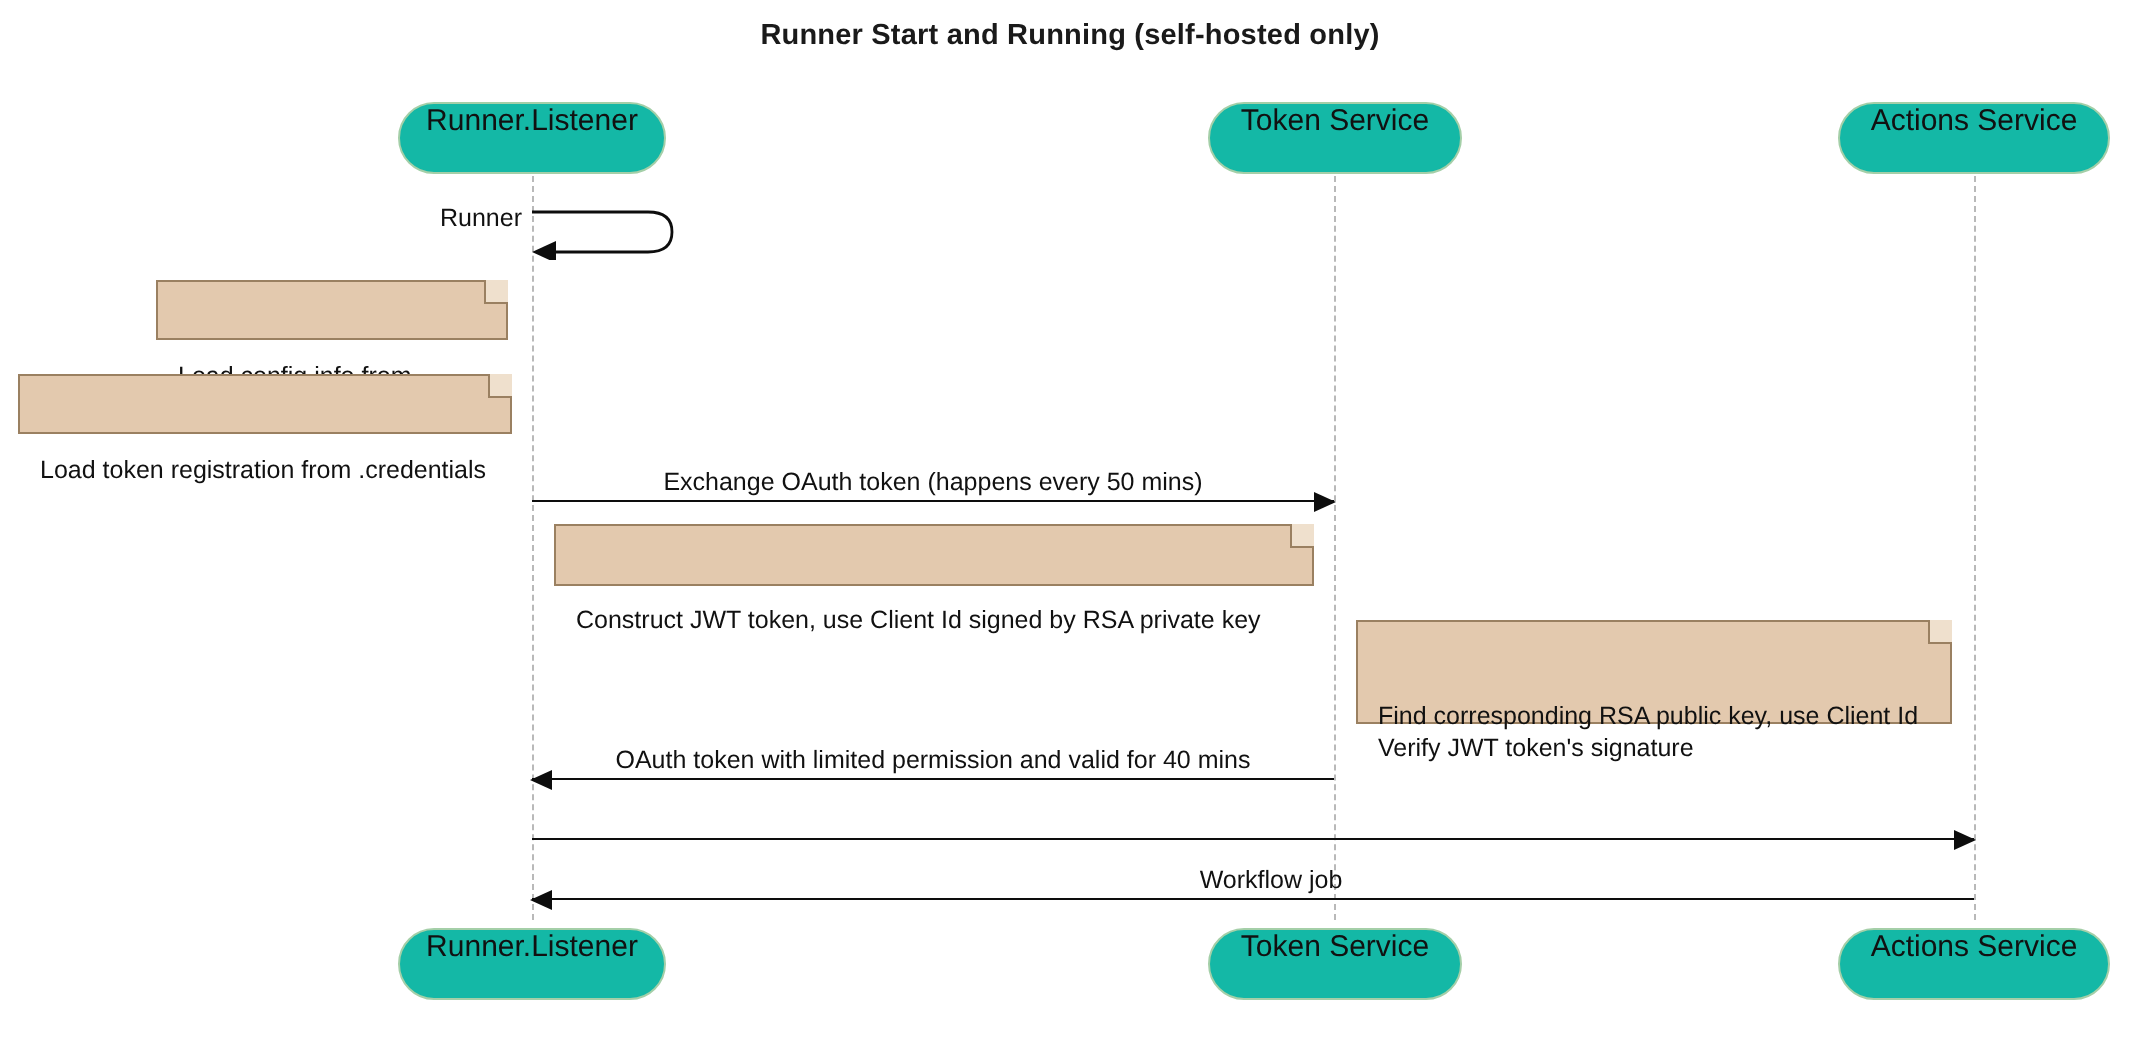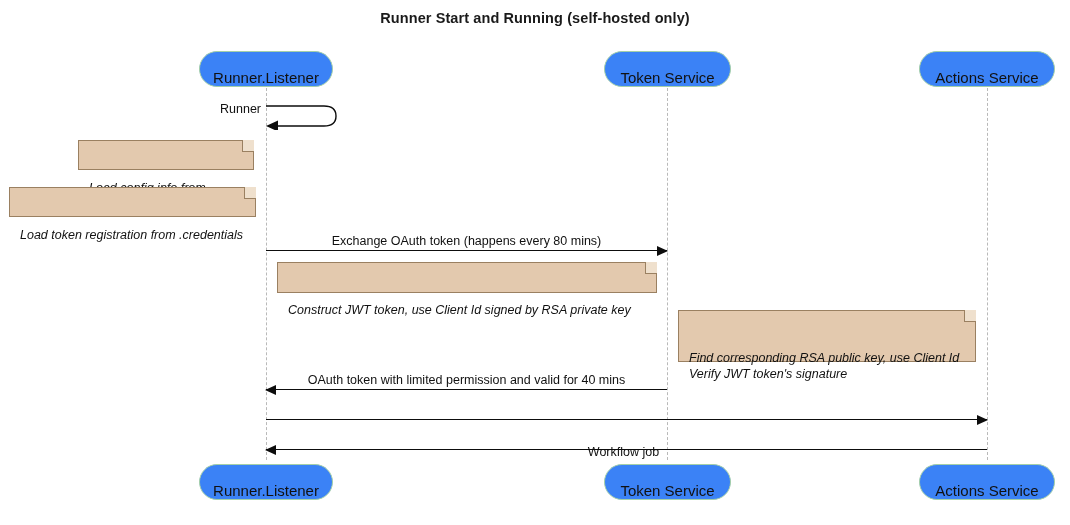--- a/index.html
+++ b/index.html
@@ -33,42 +33,41 @@
   .lifeline {
     position: absolute;
     top: 88px;
     height: 372px;
     width: 0;
     border-left: 1px dashed #b9b9b9;
   }
   .participant {
     position: absolute;
     height: 36px;
-    background: #3b82f6;
+    background: #14b8a6;
     border: 1px solid #a4cfa8;
     border-radius: 18px;
     display: flex;
-    align-items: flex-end;
+    align-items: flex-start;
     justify-content: center;
     font-size: 15px;
     color: #111111;
     box-sizing: border-box;
     white-space: nowrap;
   }
   .note {
     position: absolute;
     background: #e3c9ae;
     border: 1px solid #9a8061;
     box-sizing: border-box;
     padding: 7px 5px 7px 10px;
     font-size: 12.5px;
     line-height: 16px;
     color: #111111;
     white-space: pre-line;
-    font-style: italic;
   }
   .note .fold {
     position: absolute;
     top: -1px;
     right: -1px;
     width: 11px;
     height: 11px;
     background: #efe0cd;
     border-left: 1px solid #9a8061;
     border-bottom: 1px solid #9a8061;
@@ -148,21 +147,21 @@
   <div class="note" style="left:78px; top:140px; width:176px; height:30px;">
     <span class="fold"></span>
     <span>Load config info from .runner</span>
   </div>
 
   <div class="note" style="left:9px; top:187px; width:247px; height:30px;">
     <span class="fold"></span>
     <span>Load token registration from .credentials</span>
   </div>
 
-  <div class="msg-label" style="left:266px; top:234px; width:401px;">Exchange OAuth token (happens every 80 mins)</div>
+  <div class="msg-label" style="left:266px; top:234px; width:401px;">Exchange OAuth token (happens every 50 mins)</div>
   <div class="msg" style="left:266px; top:250px; width:401px;">
     <span class="arrowhead right"></span>
   </div>
 
   <div class="note" style="left:277px; top:262px; width:380px; height:31px;">
     <span class="fold"></span>
     <span>Construct JWT token, use Client Id signed by RSA private key</span>
   </div>
 
   <div class="note" style="left:678px; top:310px; width:298px; height:52px;">
@@ -173,18 +172,18 @@
 
   <div class="msg-label" style="left:266px; top:373px; width:401px;">OAuth token with limited permission and valid for 40 mins</div>
   <div class="msg" style="left:266px; top:389px; width:401px;">
     <span class="arrowhead left"></span>
   </div>
 
   <div class="msg" style="left:266px; top:419px; width:721px;">
     <span class="arrowhead right"></span>
   </div>
 
-  <div class="msg-label" style="left:263px; top:433px; width:721px;margin-top:12px;">Workflow job</div>
+  <div class="msg-label" style="left:275px; top:433px; width:721px;">Workflow job</div>
   <div class="msg" style="left:266px; top:449px; width:721px;">
     <span class="arrowhead left"></span>
   </div>
 
 </div>
 
 </body></html>

